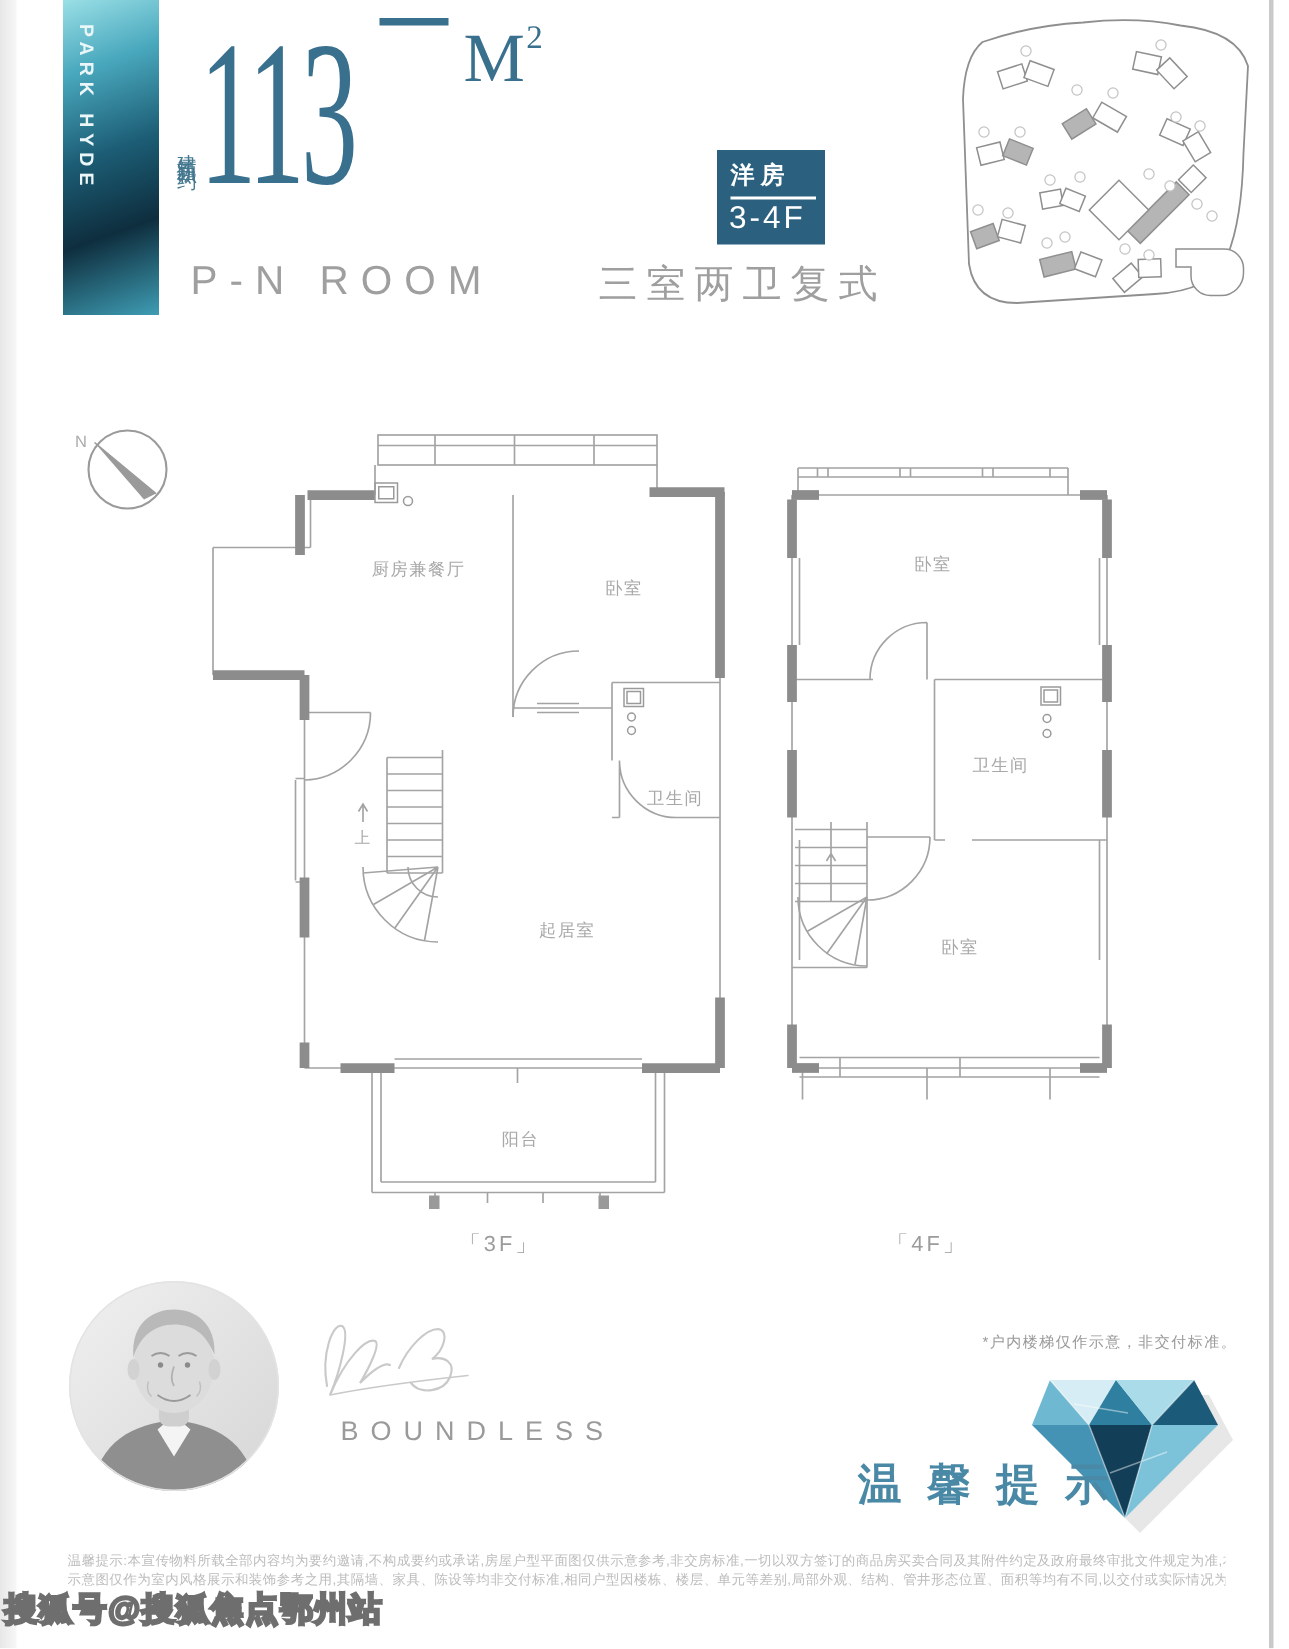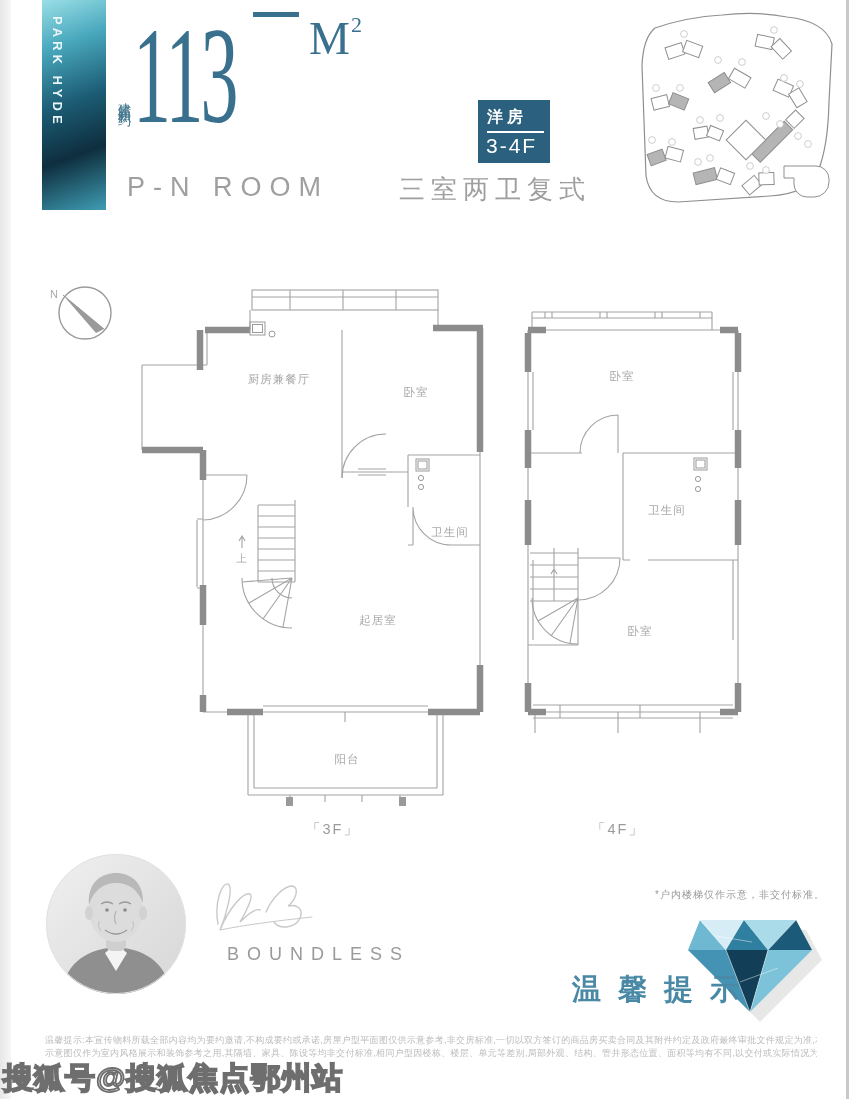--- a/index.html
+++ b/index.html
@@ -29,21 +29,21 @@
   .badge-floors{font-size:21px;font-weight:normal;letter-spacing:2px;padding:1px 0 0 8px;}
   .subtitle{position:absolute;left:127px;top:172px;display:flex;gap:42px;color:#9f9f9f;}
   .subtitle .en{font-size:27px;letter-spacing:8px;text-align:center;}
   .subtitle .cn{font-size:26px;letter-spacing:6px;margin-left:28px;}
   
   .boundless{position:absolute;left:205px;top:944px;font-size:18px;letter-spacing:8px;color:#9a9a9a;margin-left:22px;}
   .stair-note{position:absolute;left:655px;top:888px;font-size:10px;color:#999;letter-spacing:1px;text-align:right;}
   .slogan{position:absolute;left:572px;top:970px;font-size:29px;letter-spacing:17px;color:#4a89a6;font-weight:bold;}
   .disclaimer{position:absolute;left:45px;width:772px;font-size:9px;line-height:12px;color:#bcbcbc;letter-spacing:0.3px;white-space:nowrap;overflow:hidden;}
   .d1{top:1034px;} .d2{top:1047px;} .d3{top:1060px;}
-  .watermark{position:absolute;left:3px;top:1058px;font-size:30px;font-weight:bold;letter-spacing:1px;
+  .watermark{position:absolute;left:3px;top:1058px;font-size:22px;font-weight:bold;letter-spacing:1px;
        color:rgba(250,250,250,0.75);-webkit-text-stroke:1.8px #6e6e6e;}
   svg text{font-family:"Liberation Sans","DejaVu Sans",sans-serif;}
 </style>
 </head>
 <body>
 
 <div id="page">
   <div class="edge-left"></div>
   <div class="edge-right"></div>
 

